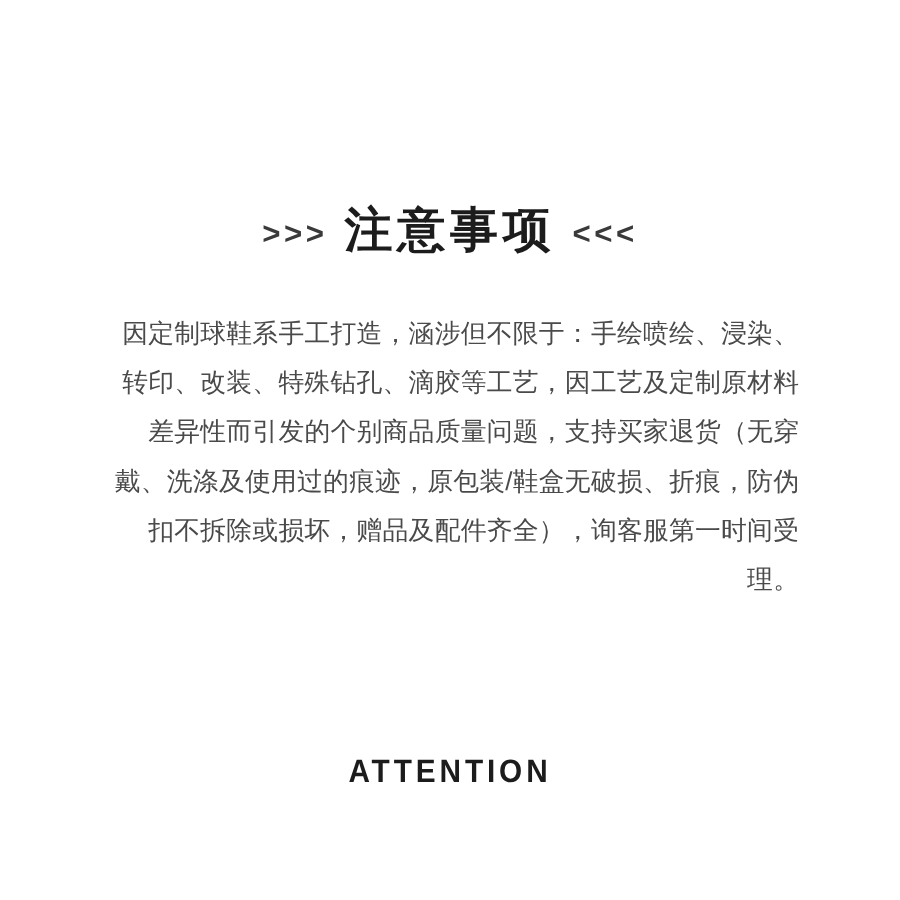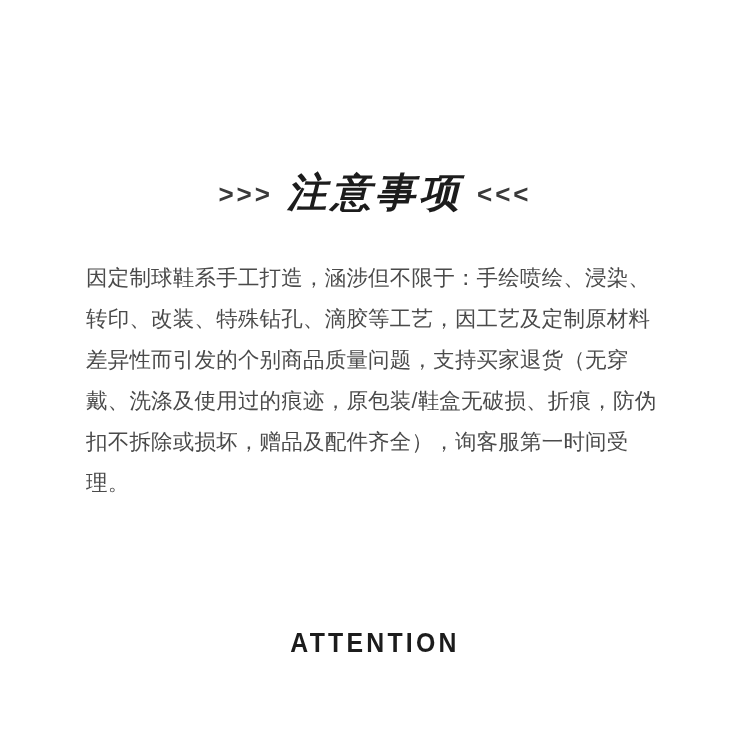--- a/index.html
+++ b/index.html
@@ -42,33 +42,32 @@
   }
   .arrows.left { margin-top: 4px; }
   .arrows.right { margin-top: 4px; }
   .heading-title {
     font-size: 40px;
     font-weight: 700;
     letter-spacing: 4px;
     color: #1c1c1c;
     line-height: 1;
     font-family: "Liberation Sans", "DejaVu Sans", sans-serif;
-    font-style: italic;
   }
 
   
   .body-text {
     position: absolute;
     top: 258px;
     left: 86px;
     width: 580px;
     font-size: 21.5px;
     line-height: 41px;
     color: #4a4a4a;
-    text-align: left;
+    text-align: right;
     letter-spacing: 0.2px;
     font-family: "Liberation Sans", "DejaVu Sans", sans-serif;
     white-space: pre-wrap;
     word-break: break-all;
   }
 
   
   .footer-word {
     position: absolute;
     top: 628px;

